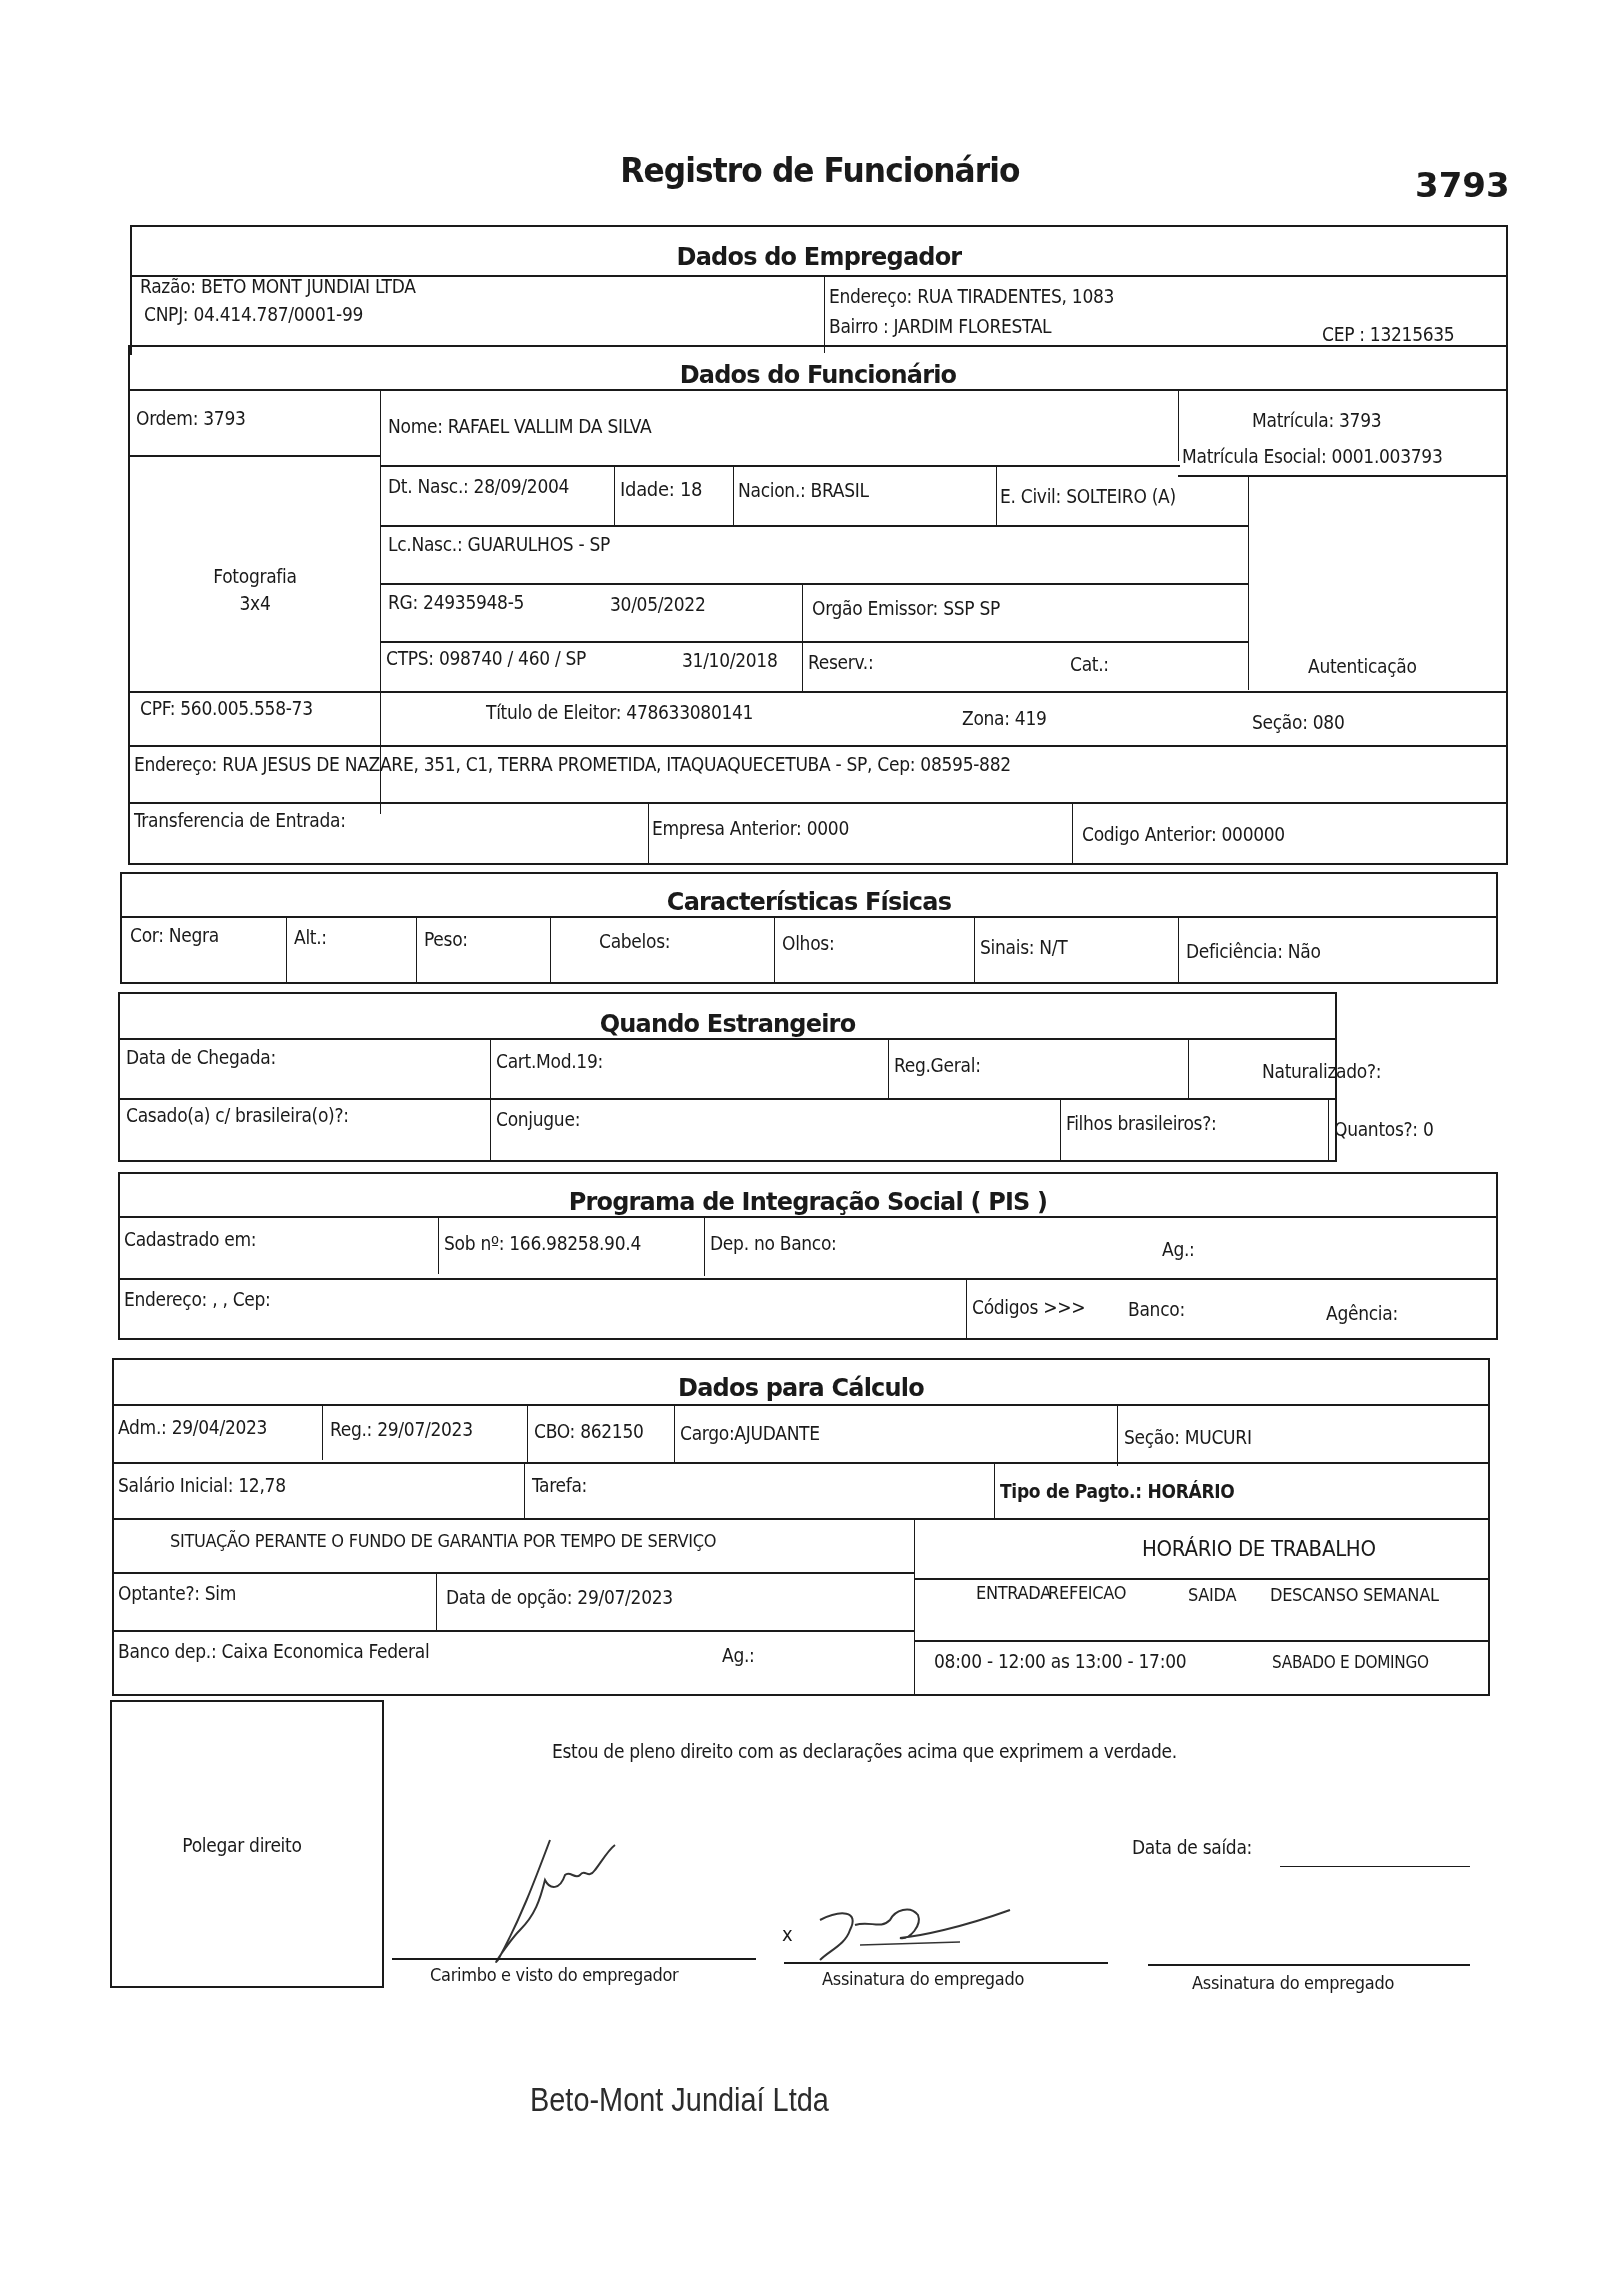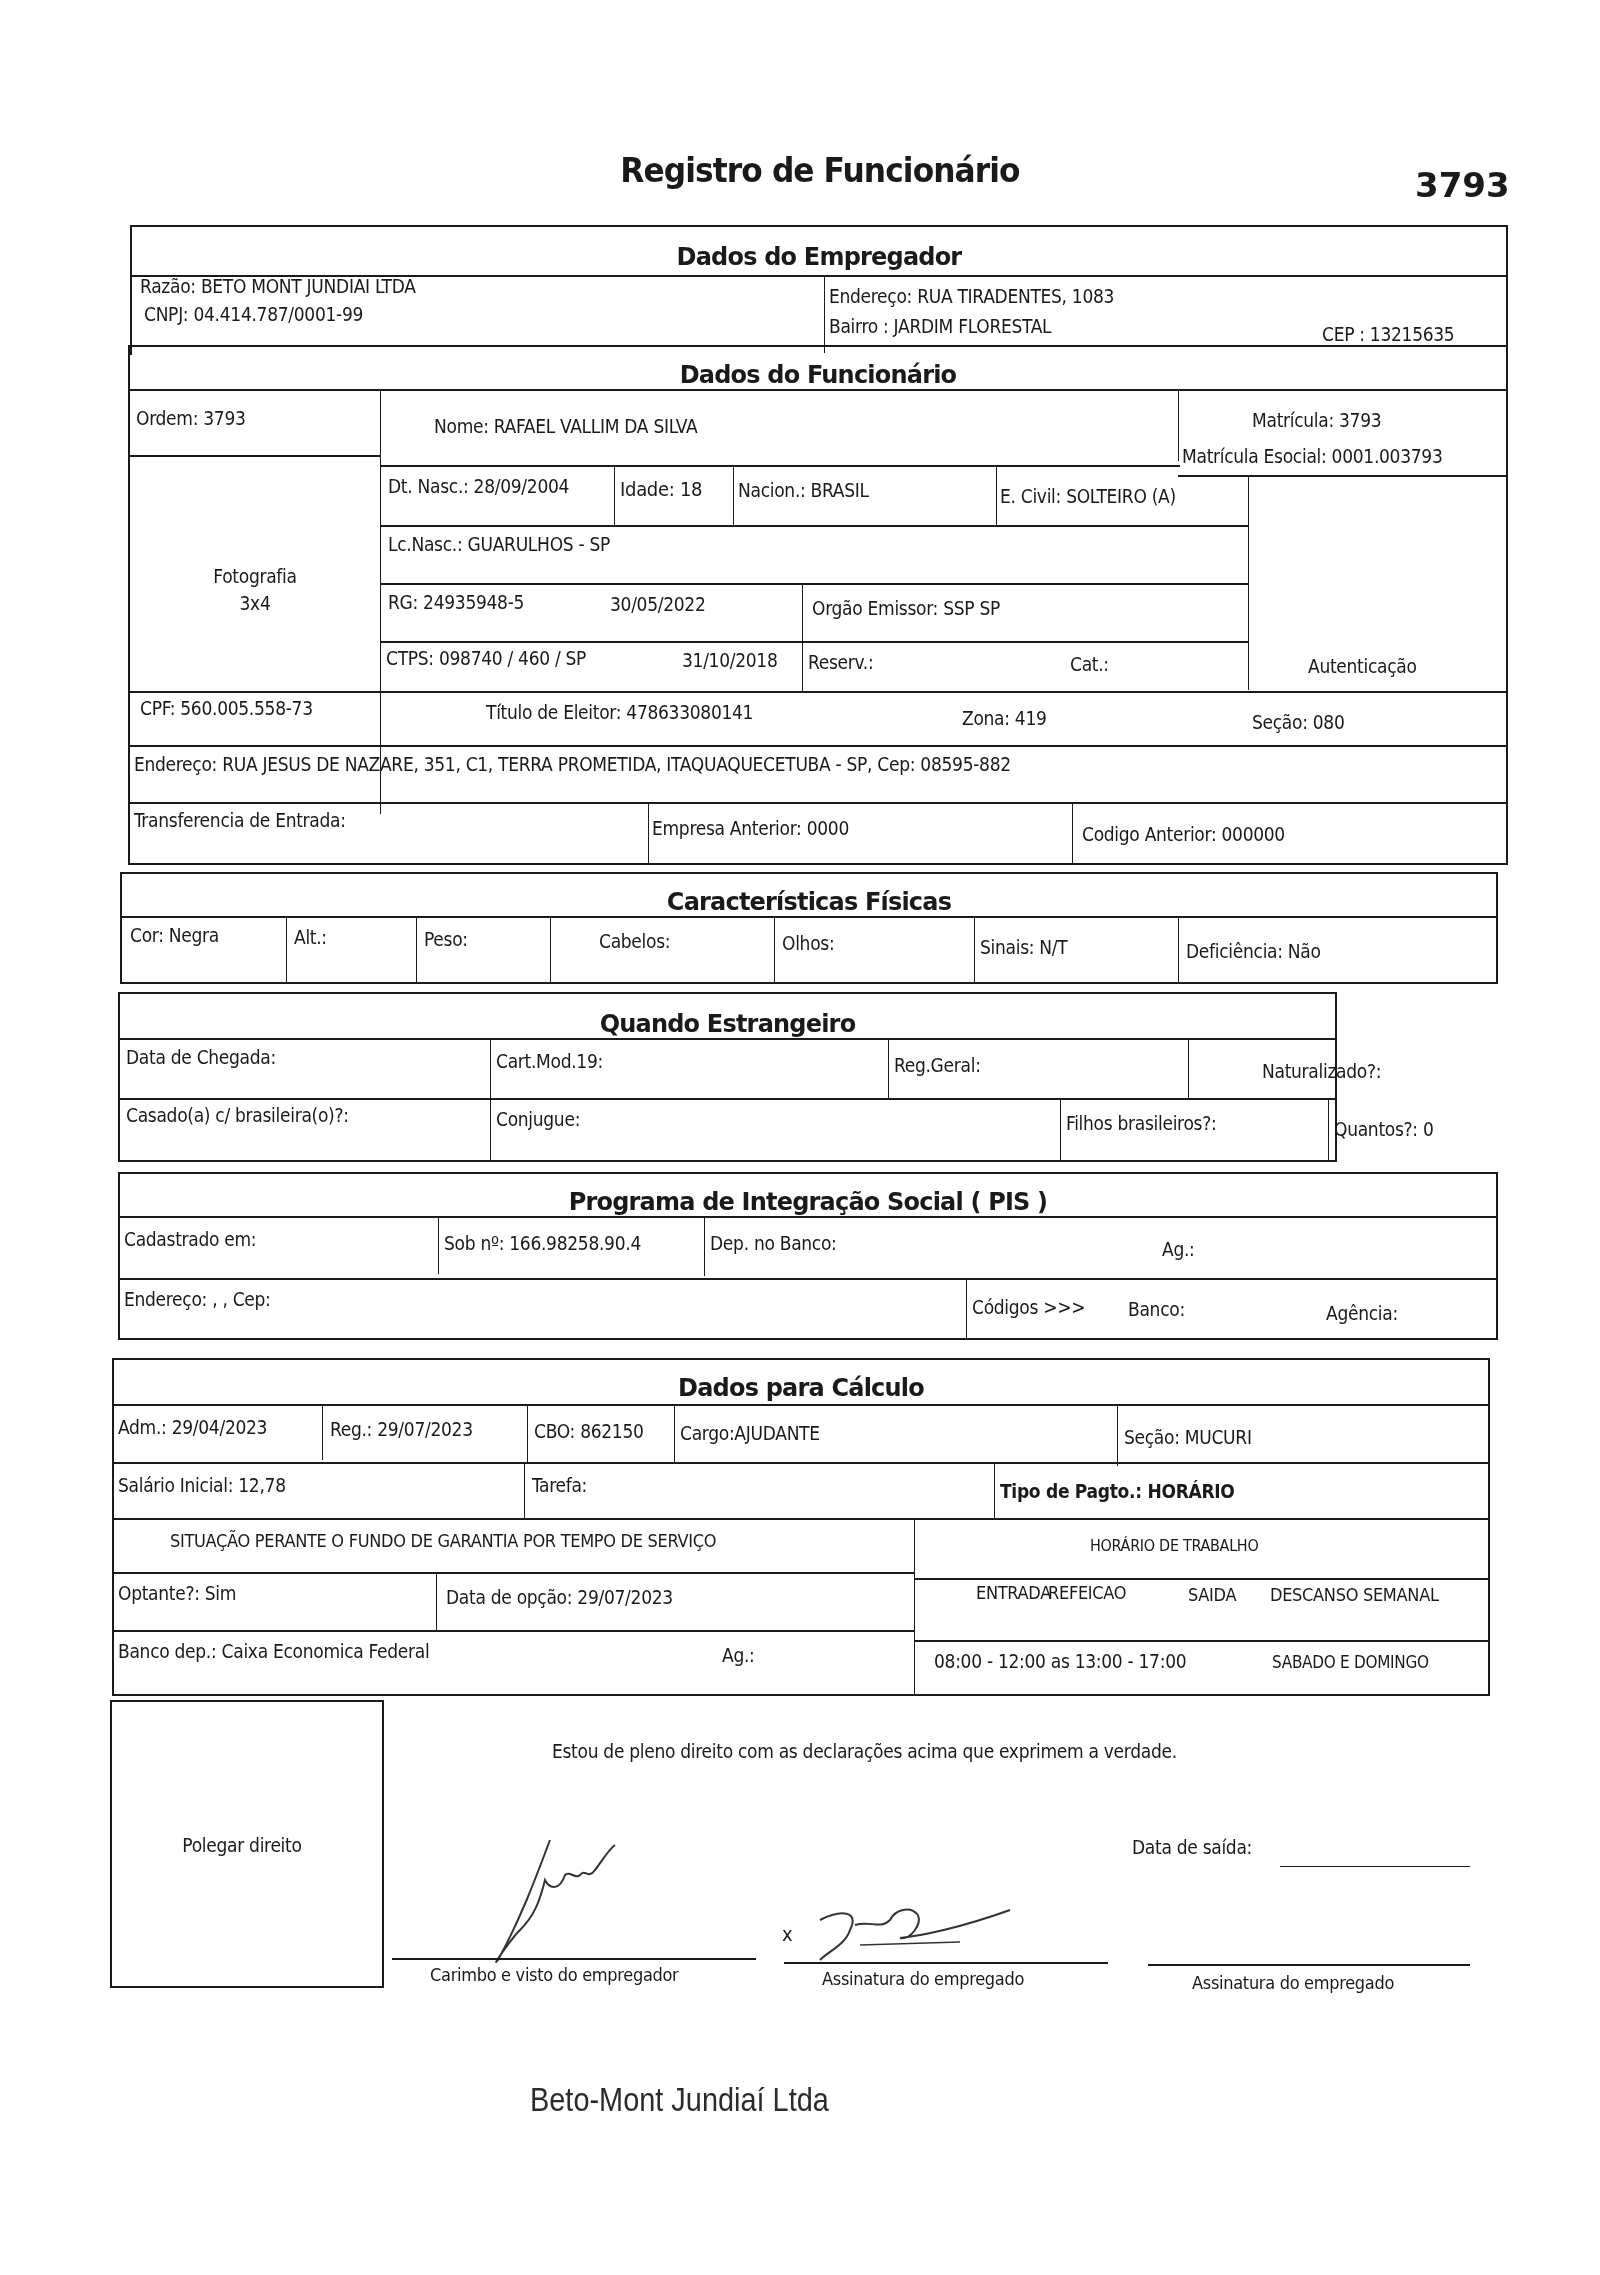--- a/index.html
+++ b/index.html
@@ -34,21 +34,21 @@
   <span class="t" style="left:1190px;top:96px;">CEP : 13215635</span>
 </div>
 
 <div class="sec" style="left:128px;top:345px;width:1380px;height:520px;">
   <div class="sec-head" style="top:14px;">Dados do Funcionário</div>
   <div class="hline" style="left:0;right:0;top:42px;"></div>
 
   <div class="vline" style="left:250px;top:42px;height:425px;"></div>
   <div class="vline" style="left:1048px;top:42px;height:72px;"></div>
   <span class="t" style="left:6px;top:60px;">Ordem: 3793</span>
-  <span class="t" style="left:258px;top:68px;margin-left:46px;">Nome: RAFAEL VALLIM DA SILVA</span>
+  <span class="t" style="left:258px;top:68px;">Nome: RAFAEL VALLIM DA SILVA</span>
   <span class="t" style="left:1122px;top:62px;">Matrícula: 3793</span>
   <span class="t" style="left:1052px;top:98px;">Matrícula Esocial: 0001.003793</span>
   <div class="hline" style="left:0;width:250px;top:108px;"></div>
   <div class="hline" style="left:250px;width:800px;top:118px;"></div>
   <div class="hline" style="left:1048px;right:0;top:128px;"></div>
 
   <span class="t center" style="left:40px;width:170px;top:218px;">Fotografia</span>
   <span class="t center" style="left:40px;width:170px;top:245px;">3x4</span>
   <div class="vline" style="left:1118px;top:128px;height:215px;"></div>
   <span class="t" style="left:1178px;top:308px;">Autenticação</span>
@@ -162,21 +162,21 @@
 
   <div class="vline" style="left:410px;top:102px;height:56px;"></div>
   <div class="vline" style="left:880px;top:102px;height:58px;"></div>
   <span class="t" style="left:4px;top:114px;">Salário Inicial: 12,78</span>
   <span class="t" style="left:418px;top:114px;">Tarefa:</span>
   <span class="t" style="left:886px;top:120px;font-weight:bold;">Tipo de Pagto.: HORÁRIO</span>
   <div class="hline" style="left:0;right:0;top:158px;"></div>
 
   <div class="vline" style="left:800px;top:158px;height:176px;"></div>
   <span class="t" style="left:56px;top:170px;font-size:18px;">SITUAÇÃO PERANTE O FUNDO DE GARANTIA POR TEMPO DE SERVIÇO</span>
-  <span class="t" style="left:976px;top:176px;font-size:16px;">HORÁRIO DE TRABALHO</span>
+  <span class="t" style="left:1028px;top:176px;font-size:22px;">HORÁRIO DE TRABALHO</span>
   <div class="hline" style="left:0;width:800px;top:212px;"></div>
   <div class="hline" style="left:800px;right:0;top:218px;"></div>
 
   <div class="vline" style="left:322px;top:212px;height:60px;"></div>
   <span class="t" style="left:4px;top:222px;">Optante?:  Sim</span>
   <span class="t" style="left:332px;top:226px;">Data de opção: 29/07/2023</span>
   <span class="t small" style="left:862px;top:222px;">ENTRADA</span>
   <span class="t small" style="left:934px;top:222px;">REFEICAO</span>
   <span class="t small" style="left:1074px;top:224px;">SAIDA</span>
   <span class="t small" style="left:1156px;top:224px;">DESCANSO SEMANAL</span>

